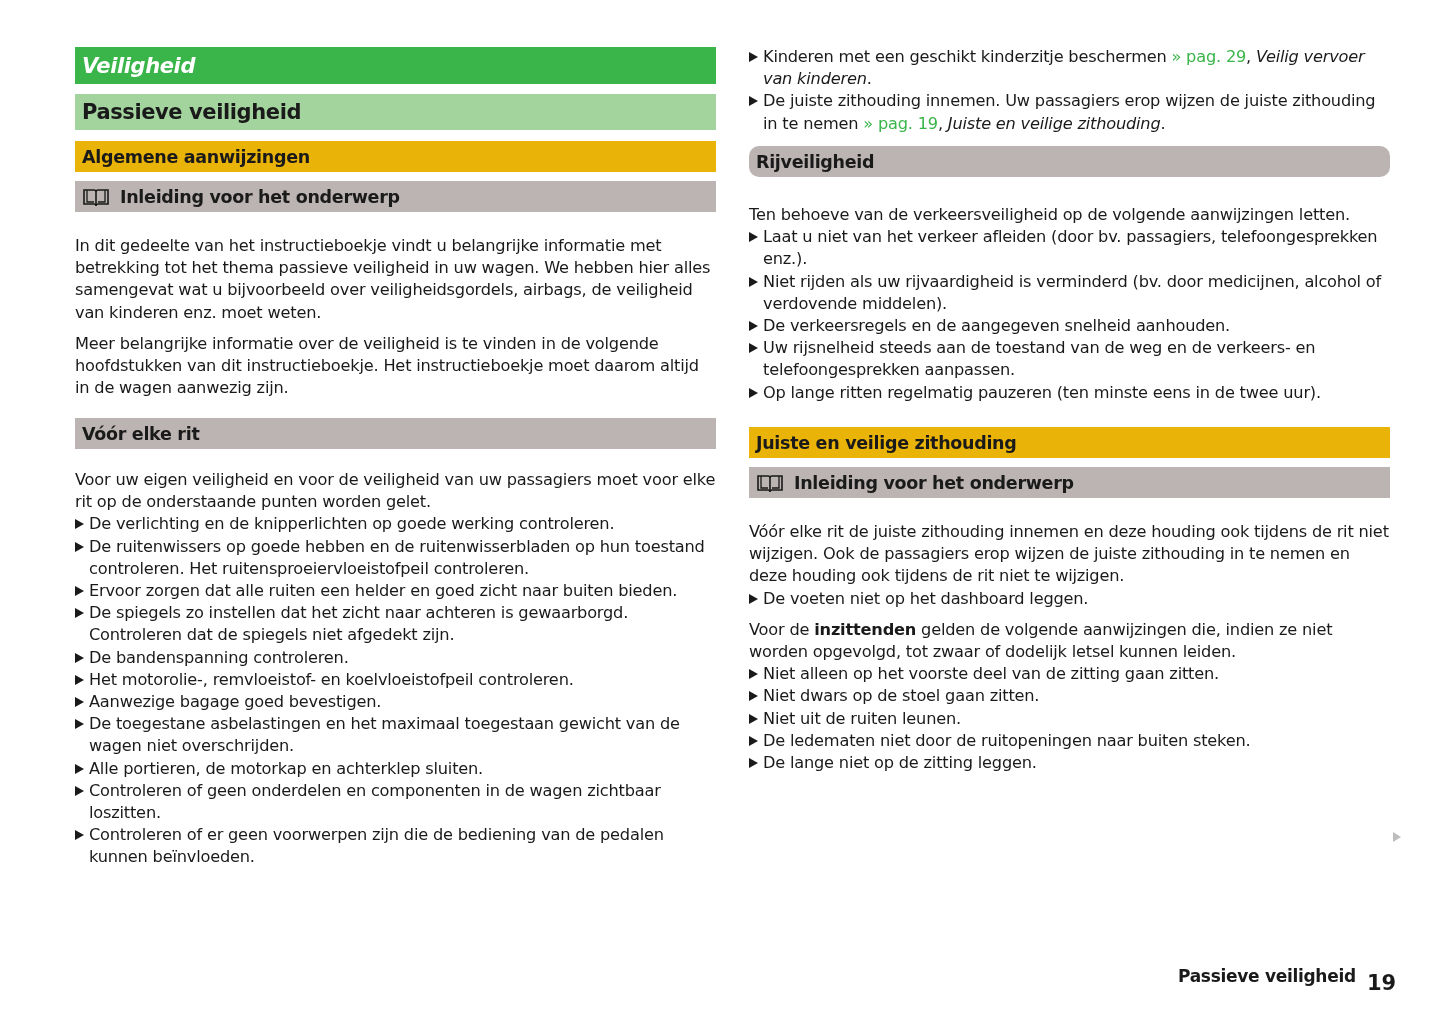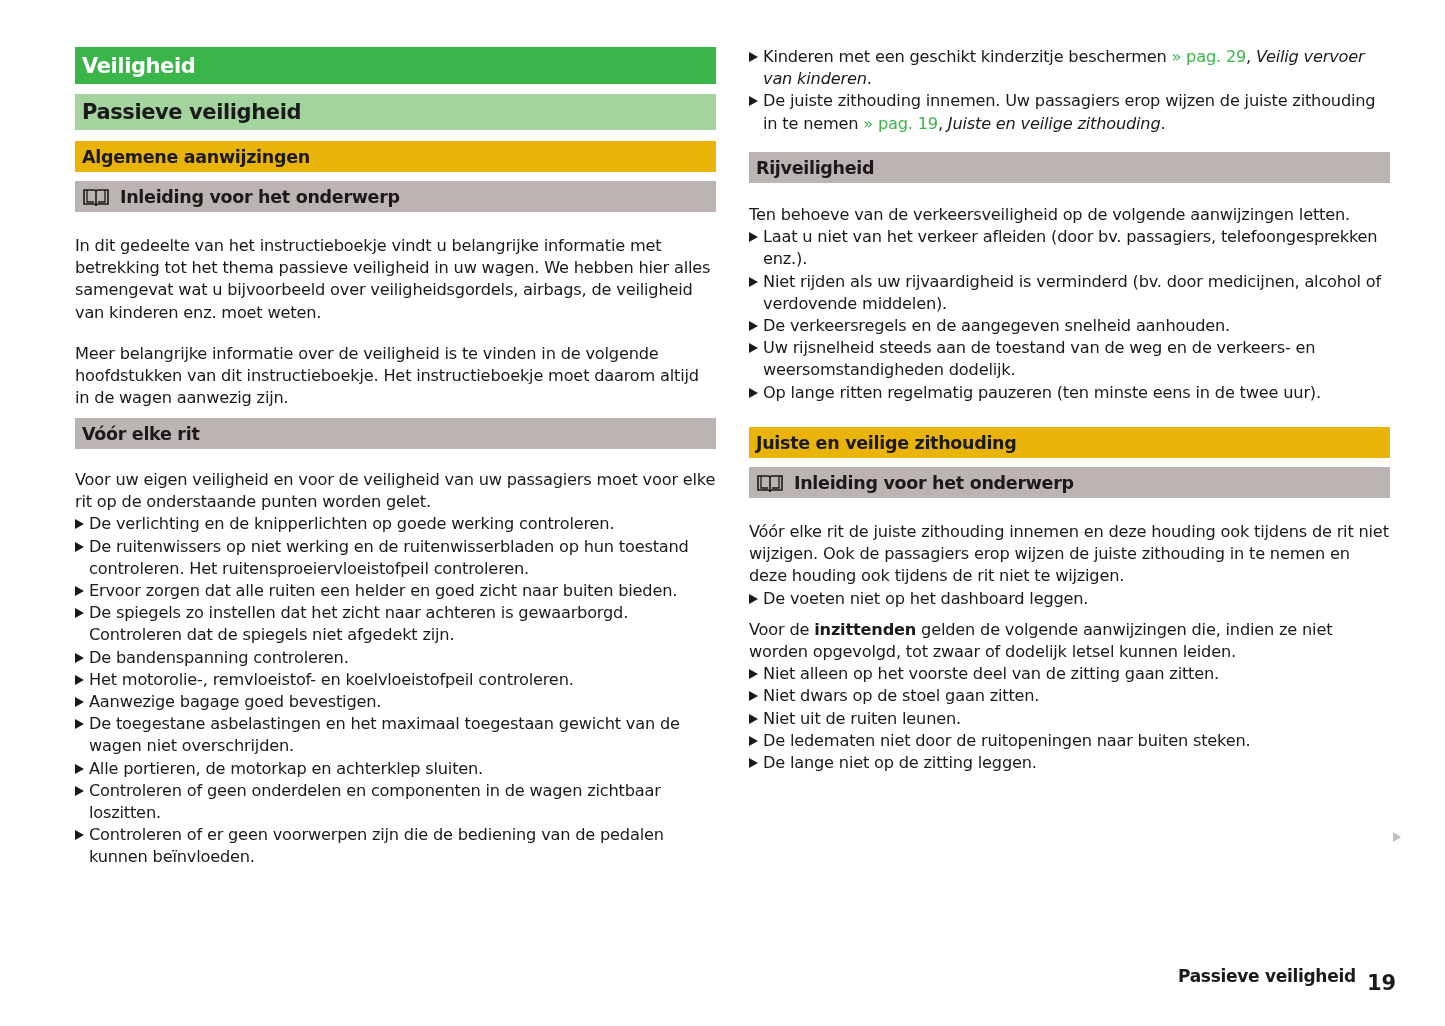--- a/index.html
+++ b/index.html
@@ -15,42 +15,42 @@
     font-weight: bold; display: flex; align-items: center;
     position: absolute; left: 0;
   }
   .bar-main { background: #3ab54a; color: #ffffff; font-size: 21px; height: 37px; letter-spacing: -0.4px; }
   .bar-sub { background: #a3d49e; color: #1a1a1a; font-size: 21px; height: 36px; letter-spacing: -0.4px; }
   .bar-sub2 { background: #eab308; color: #1a1a1a; font-size: 17.5px; height: 31px; letter-spacing: -0.3px; }
   .bar-grey { background: #bbb4b3; color: #1a1a1a; font-size: 17.5px; height: 31px; letter-spacing: -0.3px; }
   .book-icon { display: inline-block; width: 28px; height: 20px; margin-right: 10px; }
   .text { position: absolute; left: 0; width: 641px; font-size: 16.2px; line-height: 22.2px; letter-spacing: -0.2px; }
   .text p { margin: 0; }
-  .text p + p { margin-top: 19px; }
+  .text p + p { margin-top: 9px; }
   ul.tri { list-style: none; margin: 0; padding: 0; }
   ul.tri li { position: relative; padding-left: 14px; }
   ul.tri li .tri-icon {
     position: absolute; left: 0; top: 6px; width: 0; height: 0;
     border-top: 5px solid transparent; border-bottom: 5px solid transparent;
     border-left: 9px solid #1a1a1a;
   }
   .link { color: #3ab54a; }
   .cont-arrow {
     position: absolute; left: 1393px; top: 832px; width: 0; height: 0;
     border-top: 5px solid transparent; border-bottom: 5px solid transparent;
     border-left: 8px solid #bdbdbd;
   }
   .footer-title { position: absolute; left: 1178px; top: 966px; font-size: 17px; font-weight: bold; letter-spacing: -0.3px; }
   .footer-page { position: absolute; left: 1367px; top: 962px; font-size: 21px; font-weight: bold; margin-top: 9px; }
 </style>
 </head>
 <body>
 
 <div class="col col-left">
-  <div class="bar bar-main" style="top:47px;">
+  <div class="bar bar-main" style="top:47px;font-style:italic;">
     <span>Veiligheid</span>
   </div>
   <div class="bar bar-sub" style="top:94px;">
     <span>Passieve veiligheid</span>
   </div>
   <div class="bar bar-sub2" style="top:141px;">
     <span>Algemene aanwijzingen</span>
   </div>
   <div class="bar bar-grey" style="top:181px;">
     <svg class="book-icon" viewBox="0 0 28 20">
@@ -68,21 +68,21 @@
   </div>
 
   <div class="bar bar-grey" style="top:418px;">
     <span>Vóór elke rit</span>
   </div>
 
   <div class="text" style="top:469px;">
     <p>Voor uw eigen veiligheid en voor de veiligheid van uw passagiers moet voor elke rit op de onderstaande punten worden gelet.</p>
     <ul class="tri">
       <li><span class="tri-icon"></span><span>De verlichting en de knipperlichten op goede werking controleren.</span></li>
-      <li><span class="tri-icon"></span><span>De ruitenwissers op niet werking en de ruitenwisserbladen op hun toestand controleren. Het ruitensproeiervloeistofpeil controleren.</span></li>
+      <li><span class="tri-icon"></span><span>De ruitenwissers op goede hebben en de ruitenwisserbladen op hun toestand controleren. Het ruitensproeiervloeistofpeil controleren.</span></li>
       <li><span class="tri-icon"></span><span>Ervoor zorgen dat alle ruiten een helder en goed zicht naar buiten bieden.</span></li>
       <li><span class="tri-icon"></span><span>De spiegels zo instellen dat het zicht naar achteren is gewaarborgd. Controleren dat de spiegels niet afgedekt zijn.</span></li>
       <li><span class="tri-icon"></span><span>De bandenspanning controleren.</span></li>
       <li><span class="tri-icon"></span><span>Het motorolie-, remvloeistof- en koelvloeistofpeil controleren.</span></li>
       <li><span class="tri-icon"></span><span>Aanwezige bagage goed bevestigen.</span></li>
       <li><span class="tri-icon"></span><span>De toegestane asbelastingen en het maximaal toegestaan gewicht van de wagen niet overschrijden.</span></li>
       <li><span class="tri-icon"></span><span>Alle portieren, de motorkap en achterklep sluiten.</span></li>
       <li><span class="tri-icon"></span><span>Controleren of geen onderdelen en componenten in de wagen zichtbaar loszitten.</span></li>
       <li><span class="tri-icon"></span><span>Controleren of er geen voorwerpen zijn die de bediening van de pedalen kunnen beïnvloeden.</span></li>
     </ul>
@@ -96,31 +96,31 @@
         <span class="tri-icon"></span>
         <span>Kinderen met een geschikt kinderzitje beschermen </span><span class="link">» pag. 29</span><span>, </span><em>Veilig vervoer van kinderen</em><span>.</span>
       </li>
       <li>
         <span class="tri-icon"></span>
         <span>De juiste zithouding innemen. Uw passagiers erop wijzen de juiste zithouding in te nemen </span><span class="link">» pag. 19</span><span>, </span><em>Juiste en veilige zithouding</em><span>.</span>
       </li>
     </ul>
   </div>
 
-  <div class="bar bar-grey" style="top:152px;">
+  <div class="bar bar-grey" style="top:146px;border-radius:10px;">
     <span>Rijveiligheid</span>
   </div>
 
   <div class="text" style="top:204px;">
     <p>Ten behoeve van de verkeersveiligheid op de volgende aanwijzingen letten.</p>
     <ul class="tri">
       <li><span class="tri-icon"></span><span>Laat u niet van het verkeer afleiden (door bv. passagiers, telefoongesprekken enz.).</span></li>
       <li><span class="tri-icon"></span><span>Niet rijden als uw rijvaardigheid is verminderd (bv. door medicijnen, alcohol of verdovende middelen).</span></li>
       <li><span class="tri-icon"></span><span>De verkeersregels en de aangegeven snelheid aanhouden.</span></li>
-      <li><span class="tri-icon"></span><span>Uw rijsnelheid steeds aan de toestand van de weg en de verkeers- en weersomstandigheden dodelijk.</span></li>
+      <li><span class="tri-icon"></span><span>Uw rijsnelheid steeds aan de toestand van de weg en de verkeers- en telefoongesprekken aanpassen.</span></li>
       <li><span class="tri-icon"></span><span>Op lange ritten regelmatig pauzeren (ten minste eens in de twee uur).</span></li>
     </ul>
   </div>
 
   <div class="bar bar-sub2" style="top:427px;">
     <span>Juiste en veilige zithouding</span>
   </div>
   <div class="bar bar-grey" style="top:467px;">
     <svg class="book-icon" viewBox="0 0 28 20">
       <path d="M2 3 L2 17 L12 17 Q14 17 14 19 Q14 17 16 17 L26 17 L26 3 L16 3 Q14 3 14 5 Q14 3 12 3 Z" fill="none" stroke="#1a1a1a" stroke-width="1.6"></path>

